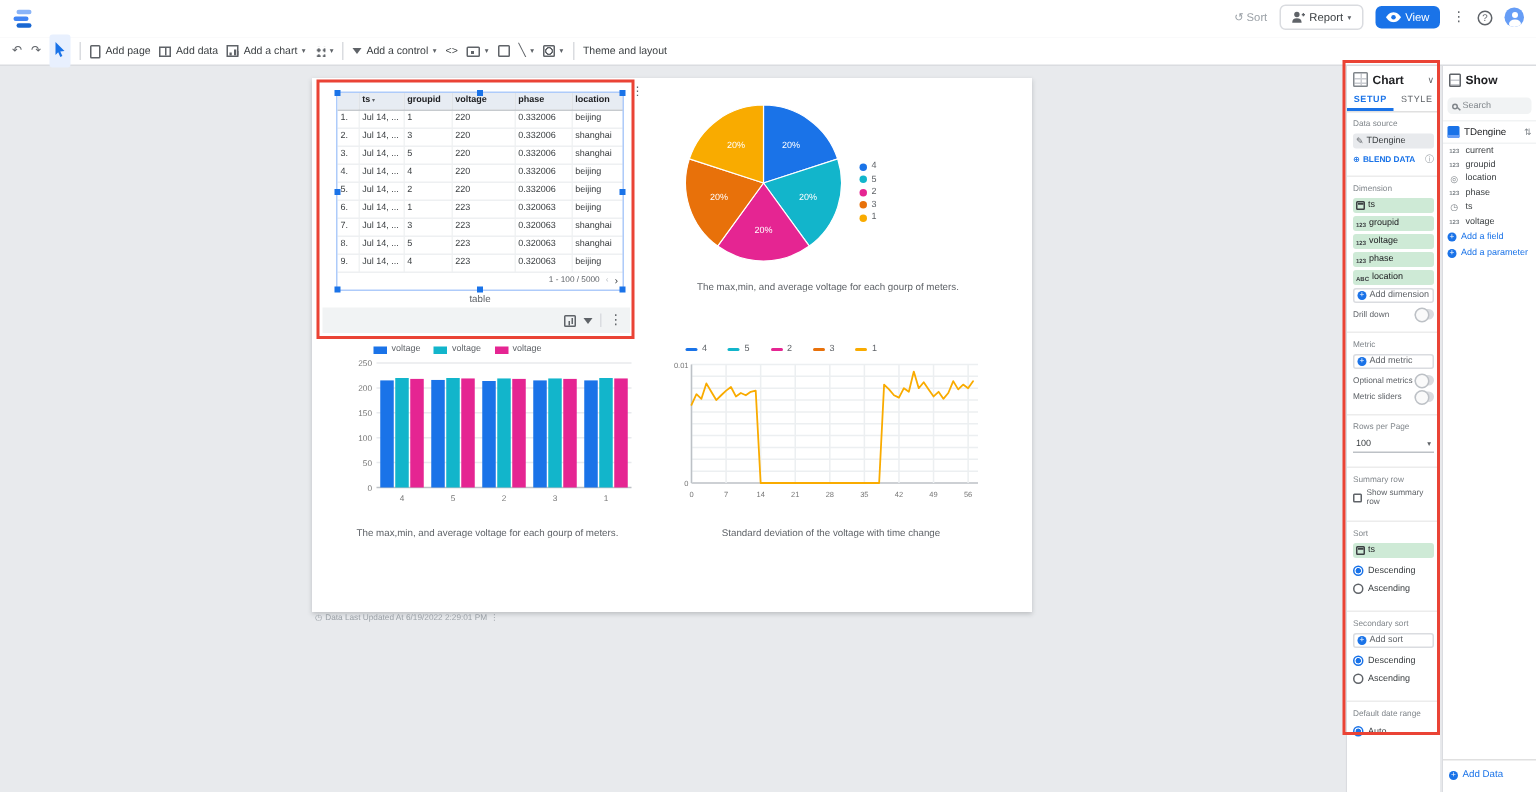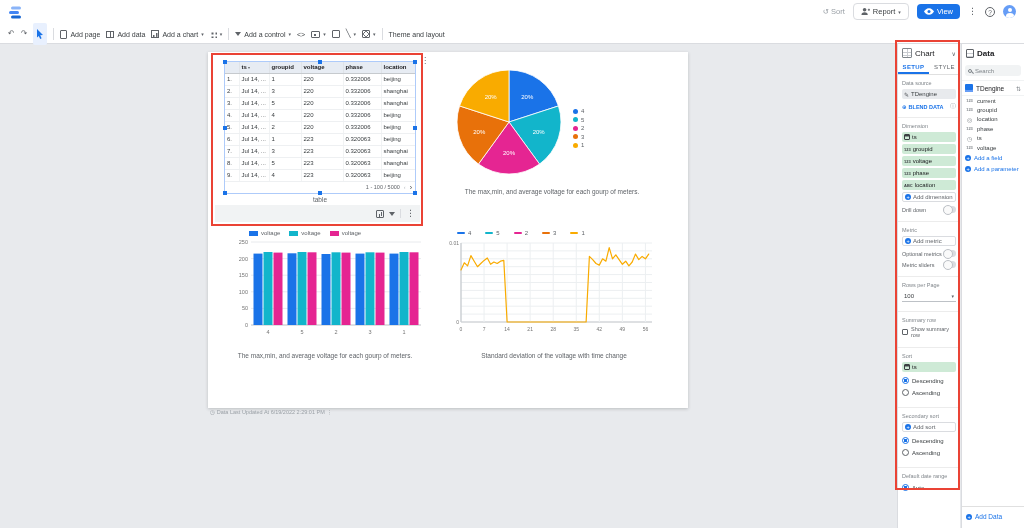--- a/index.html
+++ b/index.html
@@ -73,21 +73,21 @@
 .bar-svg{position:absolute;left:0;top:9px;}
 
 .line-widget{position:absolute;left:237px;top:178px;width:218px;height:130px;}
 .line-legend{position:absolute;left:12px;top:0;display:flex;gap:14px;}
 .line-svg{position:absolute;left:0;top:8px;}
 
 .foot-note{position:absolute;left:210px;top:409px;display:flex;align-items:center;gap:2px;font-size:5.5px;color:#9aa0a6;z-index:3;}
 
 .cp{position:absolute;left:897px;top:44px;width:63px;height:484px;background:#fff;border-left:1px solid #dadce0;z-index:8;font-size:6px;}
 .cp-header{display:flex;align-items:center;gap:3px;padding:4px 4px 3px;}
-.cp-title{font-size:8px;color:#202124;font-weight:normal;}
+.cp-title{font-size:8px;color:#202124;font-weight:bold;}
 .big-caret{margin-left:auto;font-size:6px;color:#5f6368;}
 .grid-ico{width:10px;height:10px;border:1px solid #80868b;border-radius:1px;background:
  linear-gradient(#c9ccd1,#c9ccd1) 0 3px/100% 1px no-repeat,
  linear-gradient(#c9ccd1,#c9ccd1) 0 6px/100% 1px no-repeat,
  linear-gradient(#c9ccd1,#c9ccd1) 4px 0/1px 100% no-repeat;flex:none;}
 .cp-tabs{display:flex;border-bottom:1px solid #e0e0e0;}
 .cp-tab{flex:1;text-align:center;padding:3px 0 4px;font-size:6px;letter-spacing:.4px;color:#5f6368;}
 .cp-tab.active{color:#1a73e8;font-weight:bold;box-shadow:inset 0 -2px 0 #1a73e8;}
 .sec{padding:5px 4px 6px;border-bottom:1px solid #ececec;}
 .cp-label{font-size:5.5px;color:#80868b;margin-bottom:3px;}
@@ -615,21 +615,21 @@
     <div class="row-radio">
         <span class="radio sel"></span>
         <span>Auto</span>
       </div>
   </div>
 </div>
 
 <div class="dp">
   <div class="dp-header">
     <span class="sheet-ico"></span>
-    <span class="dp-title">Data</span>
+    <span class="dp-title">Show</span>
   </div>
   <div class="search">
     <span class="mag"></span>
     <span>Search</span>
   </div>
   <div class="src-row">
     <span class="src-ico"></span>
     <span>TDengine</span>
     <span class="sort-glyph">⇅</span>
   </div>

